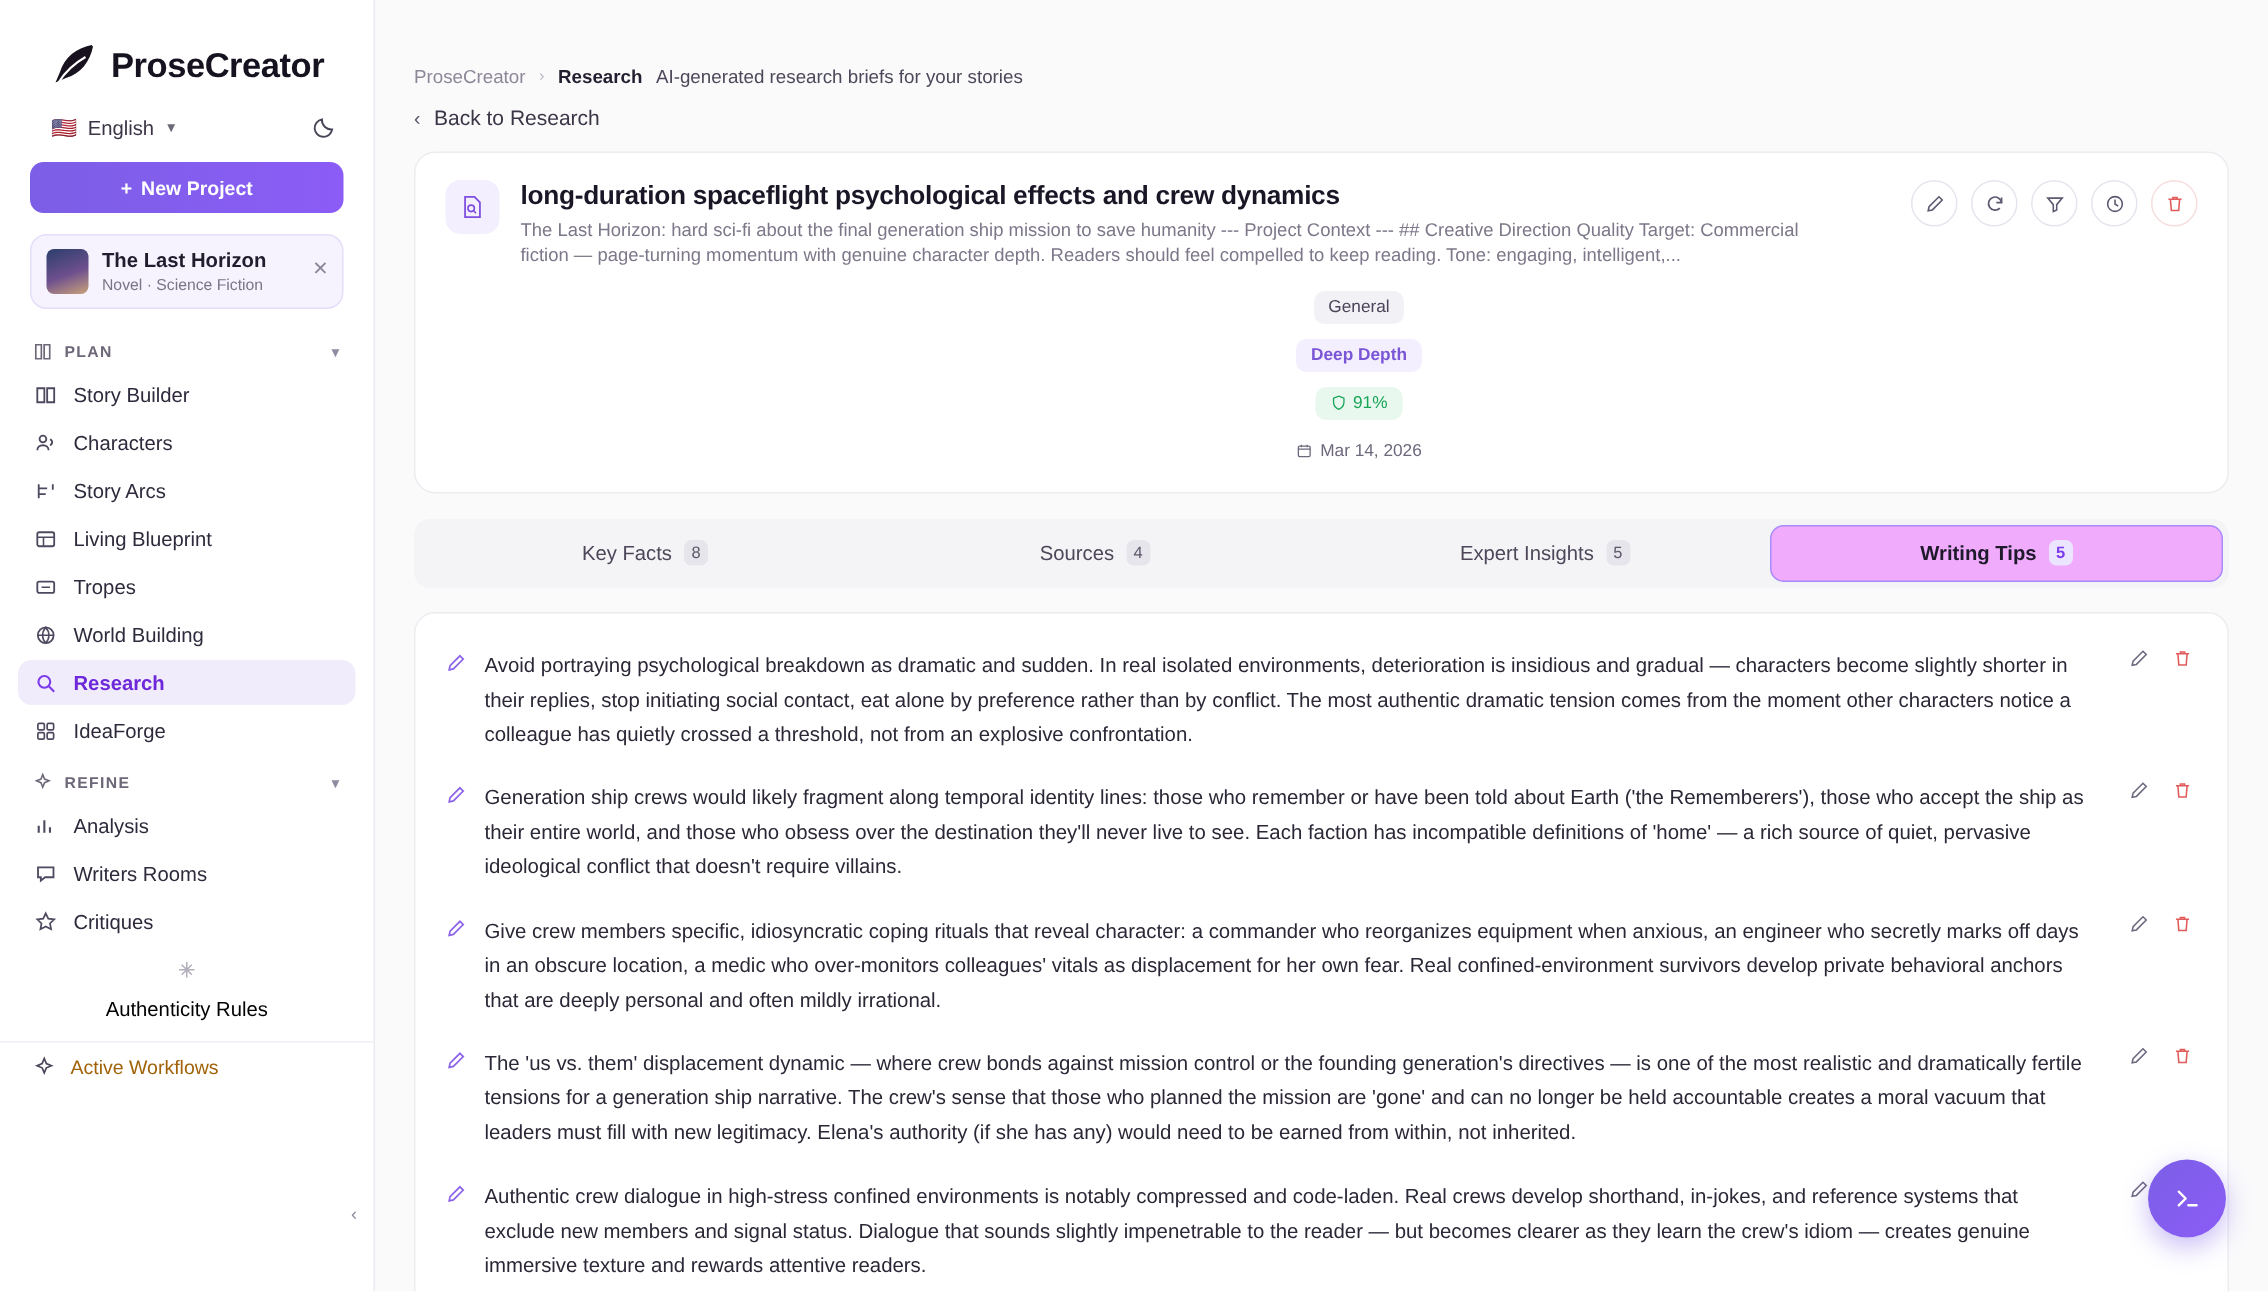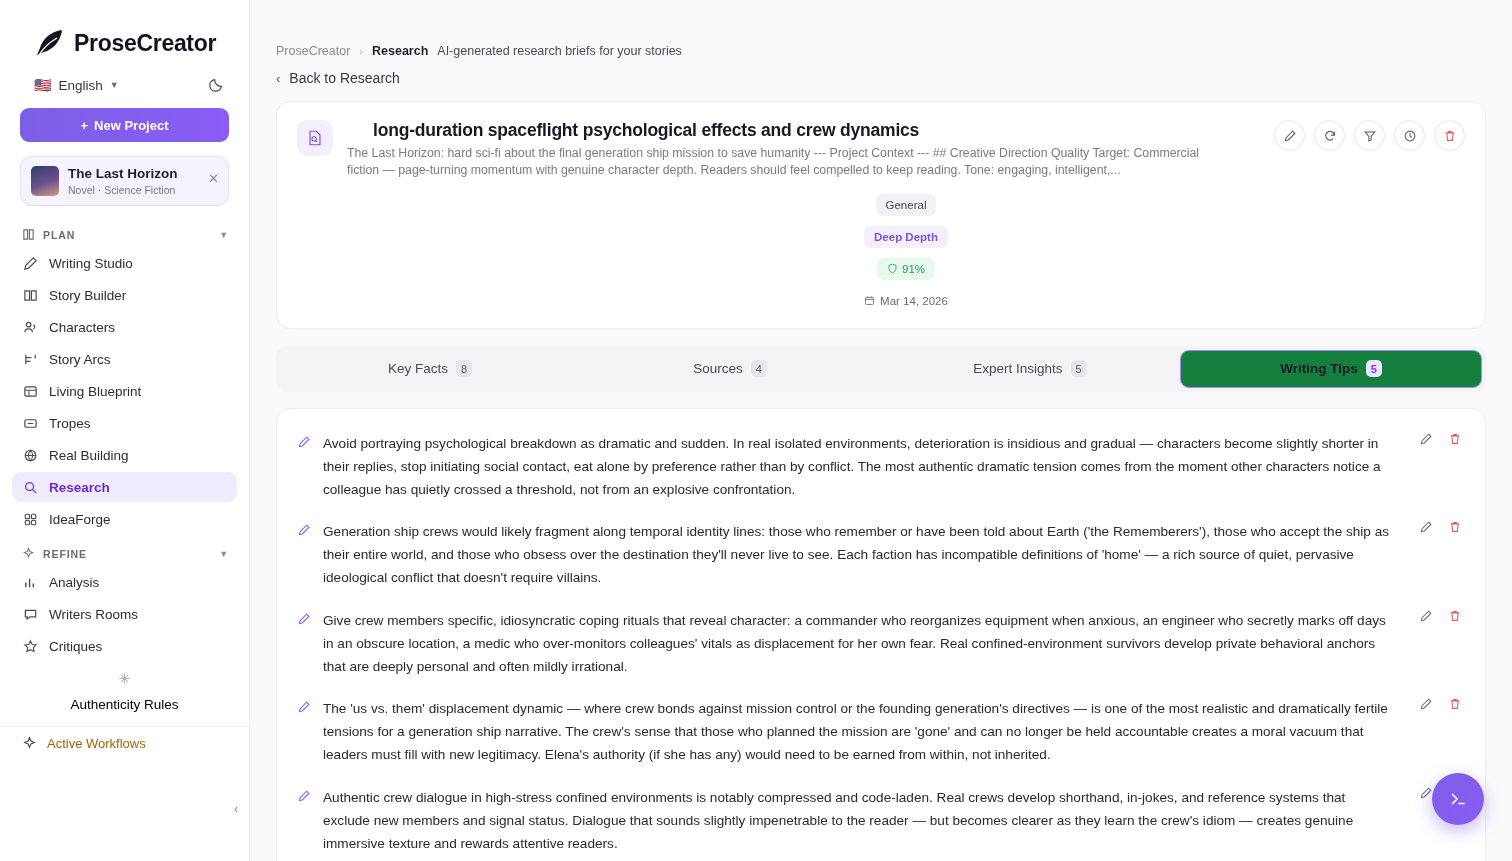--- a/index.html
+++ b/index.html
@@ -97,21 +97,21 @@
     margin: 15px 26px 0 26px;
     background: #fff; border: 1px solid #ececf1; border-radius: 14px;
     padding: 18px 20px 16px 20px; position: relative;
   }
   .card-top { display: flex; gap: 14px; }
   .doc-badge {
     width: 36px; height: 36px; border-radius: 10px; flex: none;
     background: #f3effe; display: flex; align-items: center; justify-content: center;
     color: #7c4ddf;
   }
-  .card-title { font-size: 17.5px; font-weight: 700; color: #1a1626; letter-spacing: -0.2px; margin-left: 26px; }
+  .card-title { font-size: 17.5px; font-weight: 700; color: #1a1626; letter-spacing: -0.2px; }
   .card-desc { font-size: 12.3px; color: #7d7789; line-height: 1.42; margin-top: 4px; max-width: 880px; }
   .card-actions { position: absolute; right: 20px; top: 18px; display: flex; gap: 9px; }
   .act-btn {
     width: 31px; height: 31px; border-radius: 50%;
     border: 1px solid #e7e4ee; background: #fff;
     display: flex; align-items: center; justify-content: center;
     color: #5e5870; cursor: pointer;
   }
   .act-btn.danger { border-color: #f7dede; color: #e15b5b; }
 
@@ -134,21 +134,21 @@
     flex: 1; height: 38px; border-radius: 9px;
     display: flex; align-items: center; justify-content: center; gap: 8px;
     font-size: 13.5px; color: #4d4759; cursor: pointer;
   }
   .tab .cnt {
     min-width: 16px; height: 17px; padding: 0 5px; border-radius: 5px;
     background: #e7e5ec; color: #5d5769; font-size: 11px;
     display: flex; align-items: center; justify-content: center;
   }
   .tab.active {
-    background: #15803d; border: 1.6px solid #a78bfa;
+    background: #f0abfc; border: 1.6px solid #a78bfa;
     color: #1f1a2b; font-weight: 600;
   }
   .tab.active .cnt { background: #ece5ff; color: #7c3aed; }
 
   .panel {
     margin: 16px 26px 0 26px;
     background: #fff; border: 1px solid #ececf1; border-radius: 14px;
     padding: 18px 20px 18px 20px;
   }
   .tip { display: flex; gap: 10px; padding: 6px 0 14px 0; position: relative; }
@@ -224,28 +224,20 @@
             <path d="M2 2h4v10H2zM8 2h4v10H8z" fill="none" stroke="#6d6778" stroke-width="1.2"></path>
           </svg>
       </span>
       <span>PLAN</span>
       <span class="chev-r">▼</span>
     </div>
 
     <div class="nav-item">
       <span class="ico">
           <svg viewBox="0 0 16 16" width="15" height="15">
-            <path d="M11 2l3 3-8 8-4 1 1-4z" fill="none" stroke="currentColor" stroke-width="1.3"></path>
-          </svg>
-        </span>
-      <span>Writing Studio</span>
-    </div>
-    <div class="nav-item">
-      <span class="ico">
-          <svg viewBox="0 0 16 16" width="15" height="15">
             <path d="M2 3h5v10H2zM9 3h5v10H9z" fill="none" stroke="currentColor" stroke-width="1.3"></path>
           </svg>
         </span>
       <span>Story Builder</span>
     </div>
     <div class="nav-item">
       <span class="ico">
           <svg viewBox="0 0 16 16" width="15" height="15">
             <circle cx="6" cy="5" r="2.4" fill="none" stroke="currentColor" stroke-width="1.3"></circle>
             <path d="M2 13c0-2.3 1.8-3.6 4-3.6s4 1.3 4 3.6M11 5.2a2.2 2.2 0 0 1 0 4.2" fill="none" stroke="currentColor" stroke-width="1.3"></path>
@@ -279,21 +271,21 @@
         </span>
       <span>Tropes</span>
     </div>
     <div class="nav-item">
       <span class="ico">
           <svg viewBox="0 0 16 16" width="15" height="15">
             <circle cx="8" cy="8" r="5.6" fill="none" stroke="currentColor" stroke-width="1.3"></circle>
             <path d="M2.4 8h11.2M8 2.4c3 3.4 3 8 0 11.2-3-3.2-3-7.8 0-11.2z" fill="none" stroke="currentColor" stroke-width="1.1"></path>
           </svg>
         </span>
-      <span>Real Building</span>
+      <span>World Building</span>
     </div>
     <div class="nav-item active">
       <span class="ico">
           <svg viewBox="0 0 16 16" width="15" height="15">
             <circle cx="7" cy="7" r="4.2" fill="none" stroke="currentColor" stroke-width="1.5"></circle>
             <path d="M10.2 10.2L14 14" stroke="currentColor" stroke-width="1.5"></path>
           </svg>
         </span>
       <span>Research</span>
     </div>

